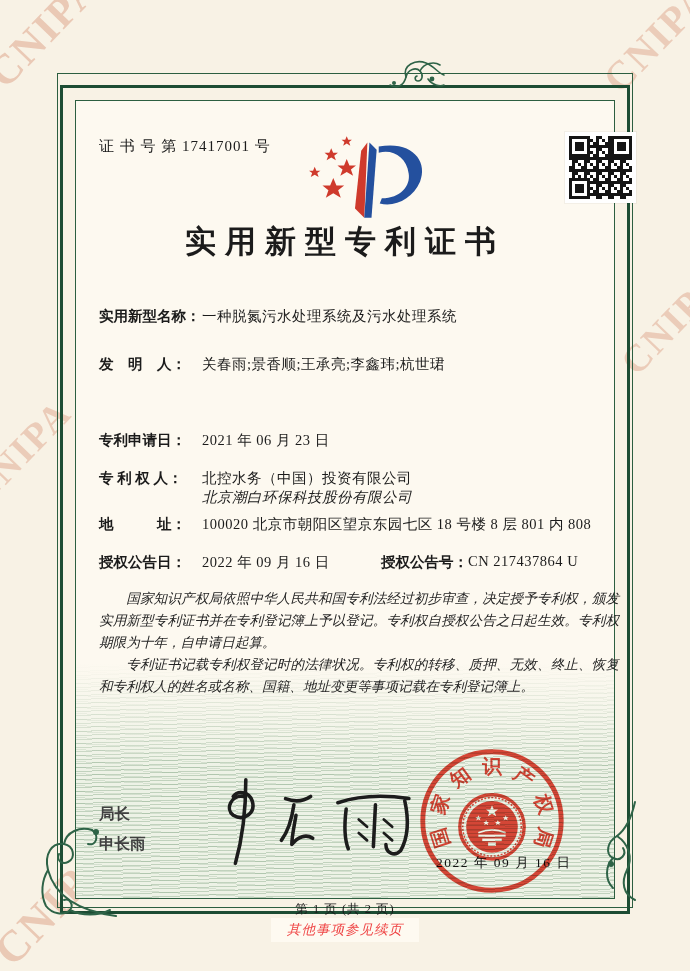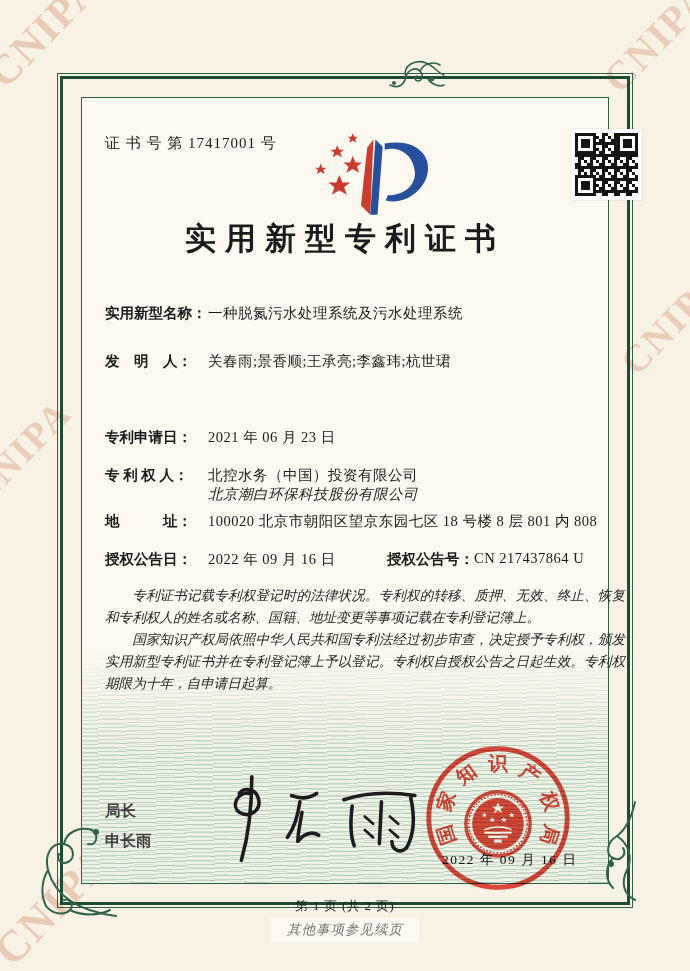--- a/index.html
+++ b/index.html
@@ -11,21 +11,21 @@
   .wm1{left:-26px;top:6px;font-size:42px;opacity:.55;}
   .wm2{right:-34px;top:14px;font-size:40px;opacity:.5;}
   .wm3{right:-46px;top:300px;font-size:38px;opacity:.5;}
   .wm4{left:-44px;top:430px;font-size:38px;opacity:.5;}
   .wm5{left:-20px;top:880px;font-size:44px;opacity:.55;}
   .wm6{left:330px;top:300px;font-size:46px;opacity:.16;color:#d9a183;}
   .wm7{left:110px;top:598px;font-size:46px;opacity:.13;color:#d9a183;}
   
   .frame{position:absolute;left:57px;top:73px;width:576px;height:835px;
          border:1px solid #2c5e40;padding:2px;box-sizing:border-box;}
-  .frame2{border:3px solid #1d4c33;padding:18px;height:100%;box-sizing:border-box;}
+  .frame2{border:3px solid #1d4c33;padding:12px;height:100%;box-sizing:border-box;margin-top:9px;}
   .frame3{border:1px solid #2c5e40;height:100%;box-sizing:border-box;position:relative;
           background:#fdf9f0;}
   .guilloche{position:absolute;left:0;right:0;bottom:0;height:235px;
     background:
       linear-gradient(180deg,#fdf9f0 0%,rgba(253,249,240,0) 45%),
       repeating-linear-gradient(178deg,rgba(120,158,122,.38) 0 1px,rgba(0,0,0,0) 1px 4px),
       repeating-linear-gradient(183deg,rgba(120,158,122,.22) 0 1px,rgba(0,0,0,0) 1px 6px),
       #edf2e6;}
   .inner-el{position:absolute;z-index:2;}
   .cert-no{left:23px;top:36px;font-size:15px;letter-spacing:1px;}
@@ -50,21 +50,21 @@
   .sig{left:128px;top:672px;}
   .seal-date{left:360px;top:753px;font-size:13.5px;letter-spacing:1.5px;color:#111;}
   .seal{left:338px;top:642px;mix-blend-mode:multiply;opacity:.93;}
   .pageno{left:0;right:0;top:800px;text-align:center;font-size:12.5px;letter-spacing:1px;}
   .ornament{position:absolute;z-index:3;pointer-events:none;}
   .orn-top{left:388px;top:54px;}
   .orn-bl{left:36px;top:820px;}
   .orn-br{left:595px;top:800px;}
   .footnote{position:absolute;left:0;right:0;top:918px;text-align:center;z-index:2;}
   .footnote span{display:inline-block;background:#fefaf1;padding:3px 16px;font-size:13.5px;
-                 font-style:italic;letter-spacing:1px;color:#737373;}
+                 font-style:italic;letter-spacing:1px;color:#ef4444;}
 </style>
 </head>
 <body>
 
 <div class="page">
 
   <div class="wm wm1">CNIPA</div>
   <div class="wm wm2">CNIPA</div>
   <div class="wm wm3">CNIPA</div>
   <div class="wm wm4">CNIPA</div>
@@ -565,22 +565,22 @@
         </div>
         <div class="frow" style="top:246px;">
           <span class="flabel">授权公告日：</span><span class="fvalue">2022 年 09 月 16 日</span>
           <span class="grant-no">
             <span class="flabel" style="width:auto;">授权公告号：</span><span class="fvalue">CN 217437864 U</span>
           </span>
         </div>
       </div>
 
       <div class="inner-el paras">
+        <p>国家知识产权局依照中华人民共和国专利法经过初步审查，决定授予专利权，颁发实用新型专利证书并在专利登记簿上予以登记。专利权自授权公告之日起生效。专利权期限为十年，自申请日起算。</p>
         <p>专利证书记载专利权登记时的法律状况。专利权的转移、质押、无效、终止、恢复和专利权人的姓名或名称、国籍、地址变更等事项记载在专利登记簿上。</p>
-        <p>国家知识产权局依照中华人民共和国专利法经过初步审查，决定授予专利权，颁发实用新型专利证书并在专利登记簿上予以登记。专利权自授权公告之日起生效。专利权期限为十年，自申请日起算。</p>
       </div>
 
       <div class="inner-el officer">
         <div>局长</div>
         <div>申长雨</div>
       </div>
 
       <div class="inner-el sig">
         <svg width="230" height="95" viewBox="0 0 220 90" fill="none" stroke="#1c1c1c" stroke-width="3.4" stroke-linecap="round" stroke-linejoin="round">
           <path d="M38,22 C26,20 20,34 28,40 C38,46 50,38 46,26 C43,17 32,16 28,22"></path>

